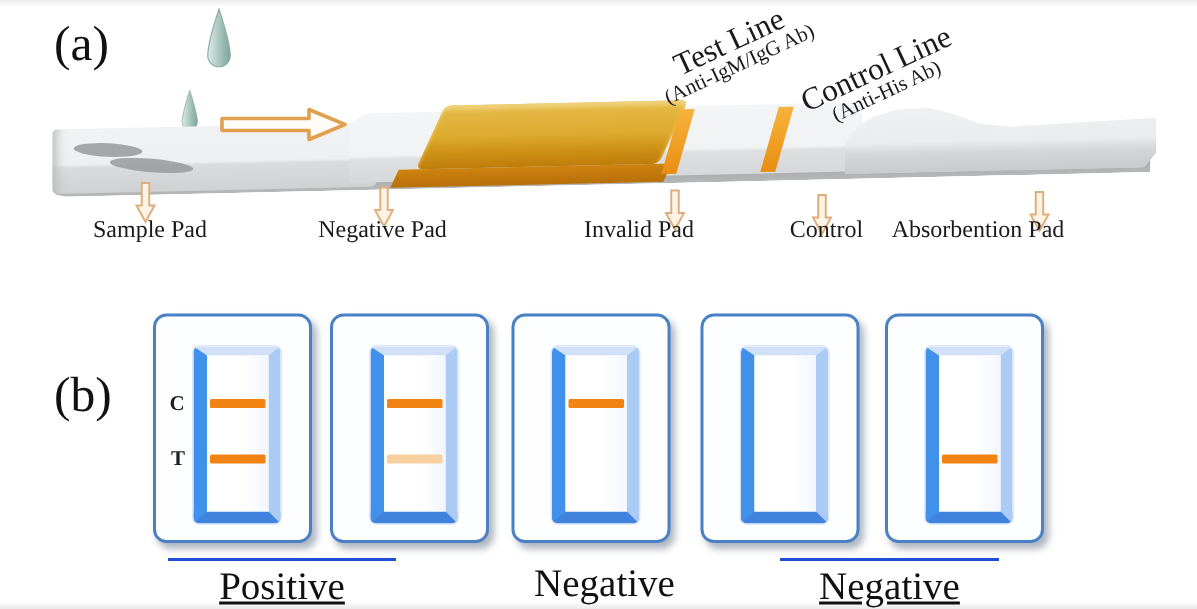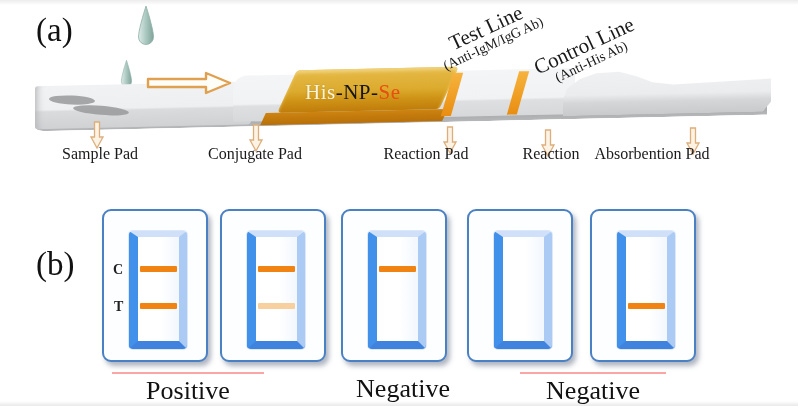--- a/index.html
+++ b/index.html
@@ -80,21 +80,21 @@
   .cline.c{top:29px;} .cline.t{top:66px;}
   .line-strong{background:var(--strong-line,#f08312);}
   .line-faint{background:var(--faint-line,#f8cf9e);}
   .marker{position:absolute;font-weight:bold;font-size:14px;color:#222;}
   .marker.c{left:9px;top:51px;} .marker.t{left:10px;top:88px;}
 
   .result{position:absolute;top:372px;text-align:center;font-size:26px;color:#111;padding-top:2px;}
   #result-0{left:112px;width:152px;}
   #result-1{left:341px;width:124px;}
   #result-2{left:520px;width:146px;}
-  .result.overline{border-top:2px solid #fca5a5;}
+  .result.overline{border-top:2px solid #1d4ed8;text-decoration:underline;}
 </style>
 </head>
 <body>
 
 <div class="page">
   <div class="edge top"></div>
   <div class="edge bottom"></div>
 
   <span class="panel-label" id="label-a">(a)</span>
 
@@ -136,23 +136,20 @@
     <div class="absorbent-notch"></div>
     <div class="absorbent-pad"></div>
   </div>
 
   <span class="flow-arrow">
     <svg width="86" height="26" viewBox="0 0 86 26">
       <path d="M2 9 H60 V3 L84 13 L60 23 V17 H2 Z" fill="#fffdf8" stroke="#dfa050" stroke-width="2.4" stroke-linejoin="round"></path>
     </svg>
   </span>
 
-  <div class="conj-text">
-    <span class="his">His</span><span class="np">-NP-</span><span class="se">Se</span>
-  </div>
 
   <div class="rot-label" id="test-line-label">
     <div class="title">Test Line</div>
     <div class="sub">(Anti-IgM/IgG Ab)</div>
   </div>
   <div class="rot-label" id="control-line-label">
     <div class="title">Control Line</div>
     <div class="sub">(Anti-His Ab)</div>
   </div>
 
@@ -176,23 +173,23 @@
         <path d="M4.5 1 h5 v15 h3.5 L7 27 L1 16 h3.5 Z" fill="#fcf3e4" stroke="#ddae7c" stroke-width="1.3"></path>
       </svg>
   </span>
   <span class="pointer" style="left:686px;top:127px;">
     <svg width="14" height="28" viewBox="0 0 14 28">
         <path d="M4.5 1 h5 v15 h3.5 L7 27 L1 16 h3.5 Z" fill="#fcf3e4" stroke="#ddae7c" stroke-width="1.3"></path>
       </svg>
   </span>
 
   <span class="comp-label" id="comp-0">Sample Pad</span>
-  <span class="comp-label" id="comp-1">Conjugate Pad</span>
-  <span class="comp-label" id="comp-2">Reaction Pad</span>
-  <span class="comp-label" id="comp-3">Reaction</span>
+  <span class="comp-label" id="comp-1">Negative Pad</span>
+  <span class="comp-label" id="comp-2">Invalid Pad</span>
+  <span class="comp-label" id="comp-3">Control</span>
   <span class="comp-label" id="comp-4">Absorbention Pad</span>
 
   <span class="panel-label" id="label-b">(b)</span>
 
   <div class="cassette" id="cas-0">
     <span class="marker c">C</span>
     <span class="marker t">T</span>
     <div class="window">
       <div class="cline c line-strong"></div>
       <div class="cline t line-strong"></div>

